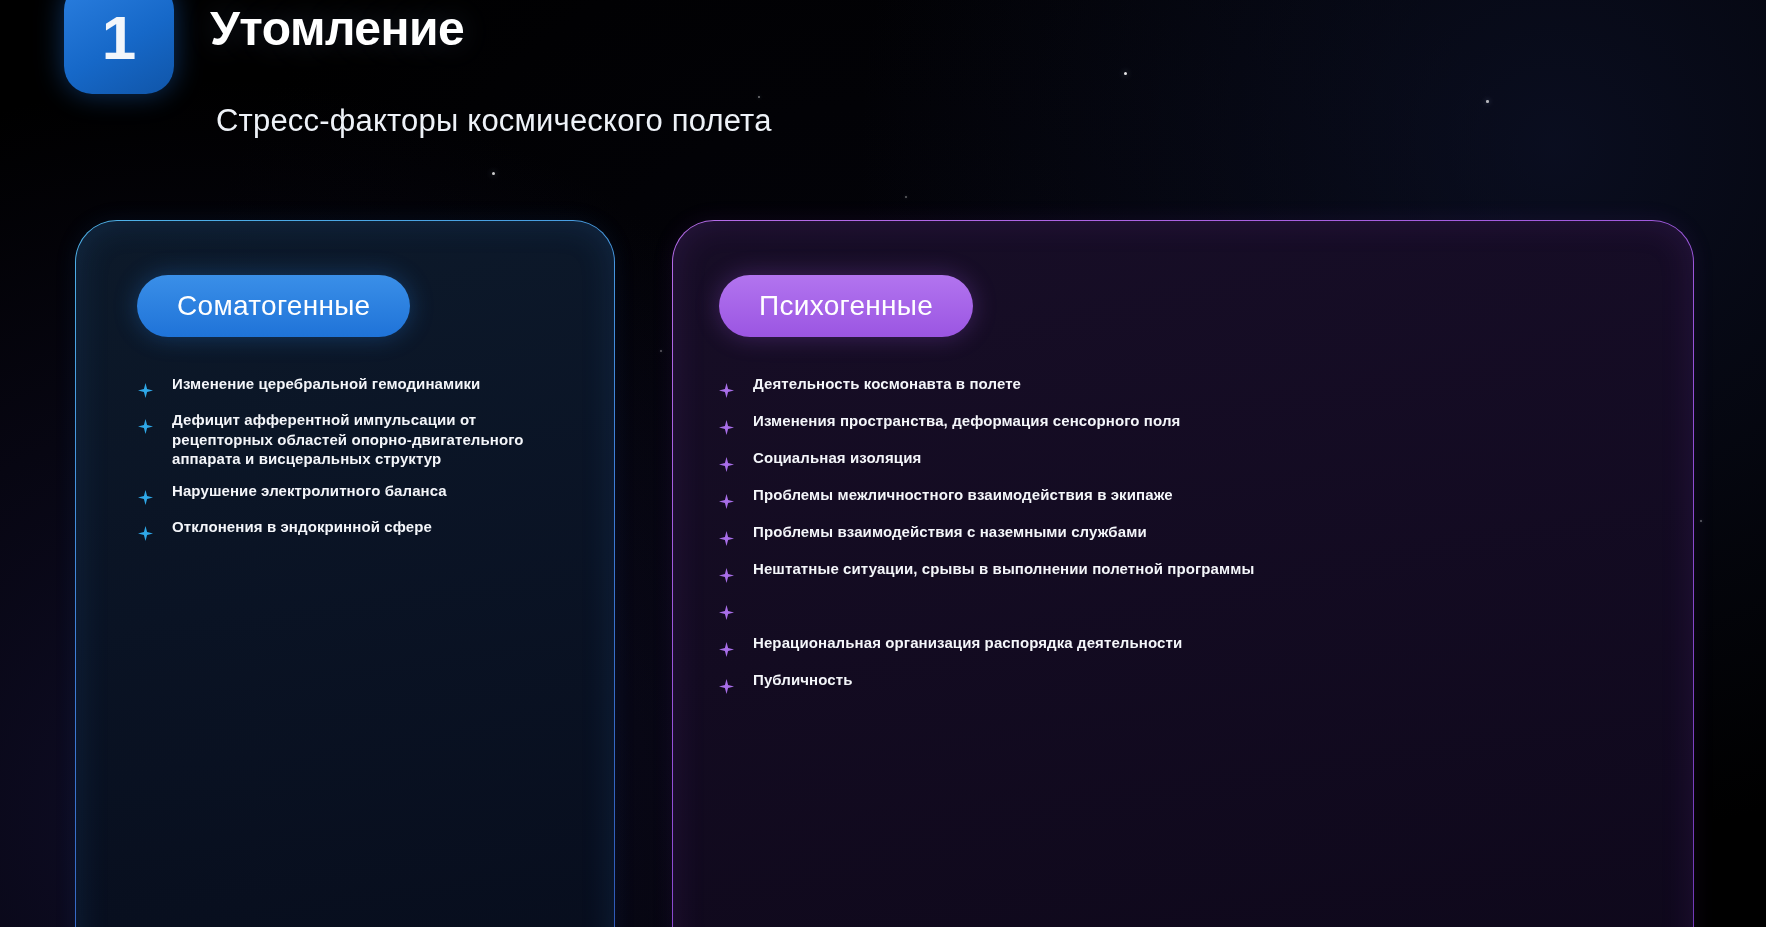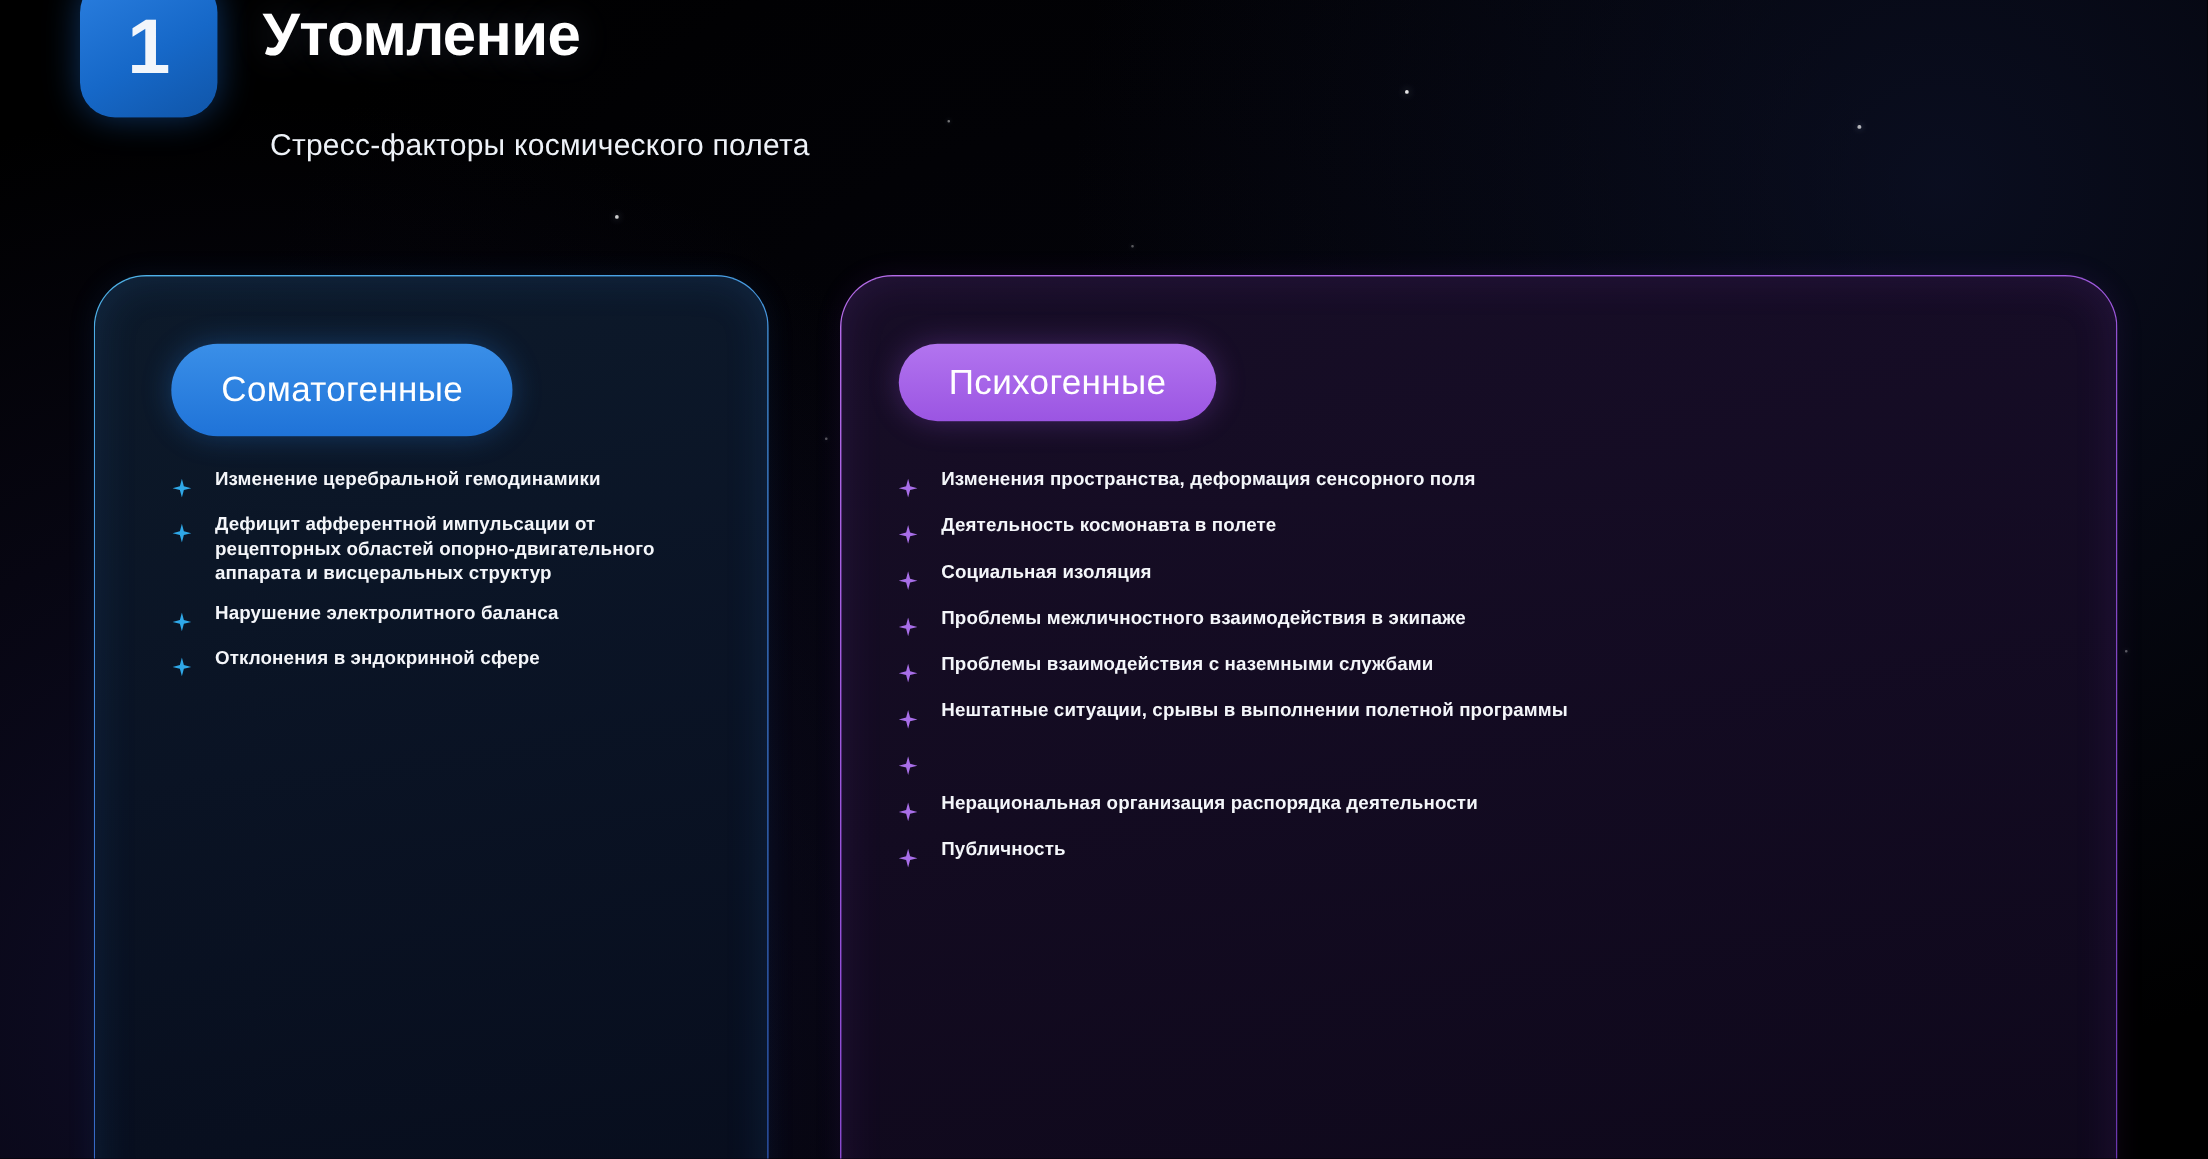--- a/index.html
+++ b/index.html
@@ -77,21 +77,21 @@
     color: #ffffff;
     letter-spacing: -0.5px;
     line-height: 1.05;
     text-shadow: 0 0 30px rgba(160,190,255,0.18);
   }
 
   #subtitle {
     position: absolute;
     left: 216px;
     top: 103px;
-    font-size: 24px;
+    font-size: 31px;
     font-weight: 400;
     color: #eef2f8;
     letter-spacing: 0.2px;
   }
 
   
   .card {
     position: absolute;
     border-radius: 42px;
     border: 1.6px solid transparent;
@@ -134,21 +134,21 @@
     font-size: 28px;
     font-weight: 400;
     color: #ffffff;
     letter-spacing: 0.3px;
     white-space: nowrap;
   }
 
   #pill-somatogenic {
     left: 61px;
     top: 54px;
-    height: 74px;
+    height: 62px;
     padding: 0 40px;
     background: linear-gradient(180deg, #3a8fe8 0%, #1f73d8 100%);
     box-shadow: 0 0 24px rgba(40,130,230,0.32);
   }
 
   #pill-psychogenic {
     left: 46px;
     top: 54px;
     height: 62px;
     padding: 16px 40px;
@@ -290,36 +290,36 @@
       <span>Психогенные</span>
     </div>
 
     <ul class="bullet-list" id="list-psychogenic">
         <li class="bullet-item">
           <span class="bullet-marker">
             <svg viewBox="0 0 16 16" xmlns="http://www.w3.org/2000/svg">
               <path d="M8 0 L9.7 6.3 L16 8 L9.7 9.7 L8 16 L6.3 9.7 L0 8 L6.3 6.3 Z" fill="#a86ee8"></path>
             </svg>
           </span>
+          <span class="bullet-text">Деятельность космонавта в полете</span>
+        </li>
+        <li class="bullet-item">
+          <span class="bullet-marker">
+            <svg viewBox="0 0 16 16" xmlns="http://www.w3.org/2000/svg">
+              <path d="M8 0 L9.7 6.3 L16 8 L9.7 9.7 L8 16 L6.3 9.7 L0 8 L6.3 6.3 Z" fill="#a86ee8"></path>
+            </svg>
+          </span>
           <span class="bullet-text">Изменения пространства, деформация сенсорного поля</span>
         </li>
         <li class="bullet-item">
           <span class="bullet-marker">
             <svg viewBox="0 0 16 16" xmlns="http://www.w3.org/2000/svg">
               <path d="M8 0 L9.7 6.3 L16 8 L9.7 9.7 L8 16 L6.3 9.7 L0 8 L6.3 6.3 Z" fill="#a86ee8"></path>
             </svg>
           </span>
-          <span class="bullet-text">Деятельность космонавта в полете</span>
-        </li>
-        <li class="bullet-item">
-          <span class="bullet-marker">
-            <svg viewBox="0 0 16 16" xmlns="http://www.w3.org/2000/svg">
-              <path d="M8 0 L9.7 6.3 L16 8 L9.7 9.7 L8 16 L6.3 9.7 L0 8 L6.3 6.3 Z" fill="#a86ee8"></path>
-            </svg>
-          </span>
           <span class="bullet-text">Социальная изоляция</span>
         </li>
         <li class="bullet-item">
           <span class="bullet-marker">
             <svg viewBox="0 0 16 16" xmlns="http://www.w3.org/2000/svg">
               <path d="M8 0 L9.7 6.3 L16 8 L9.7 9.7 L8 16 L6.3 9.7 L0 8 L6.3 6.3 Z" fill="#a86ee8"></path>
             </svg>
           </span>
           <span class="bullet-text">Проблемы межличностного взаимодействия в экипаже</span>
         </li>

